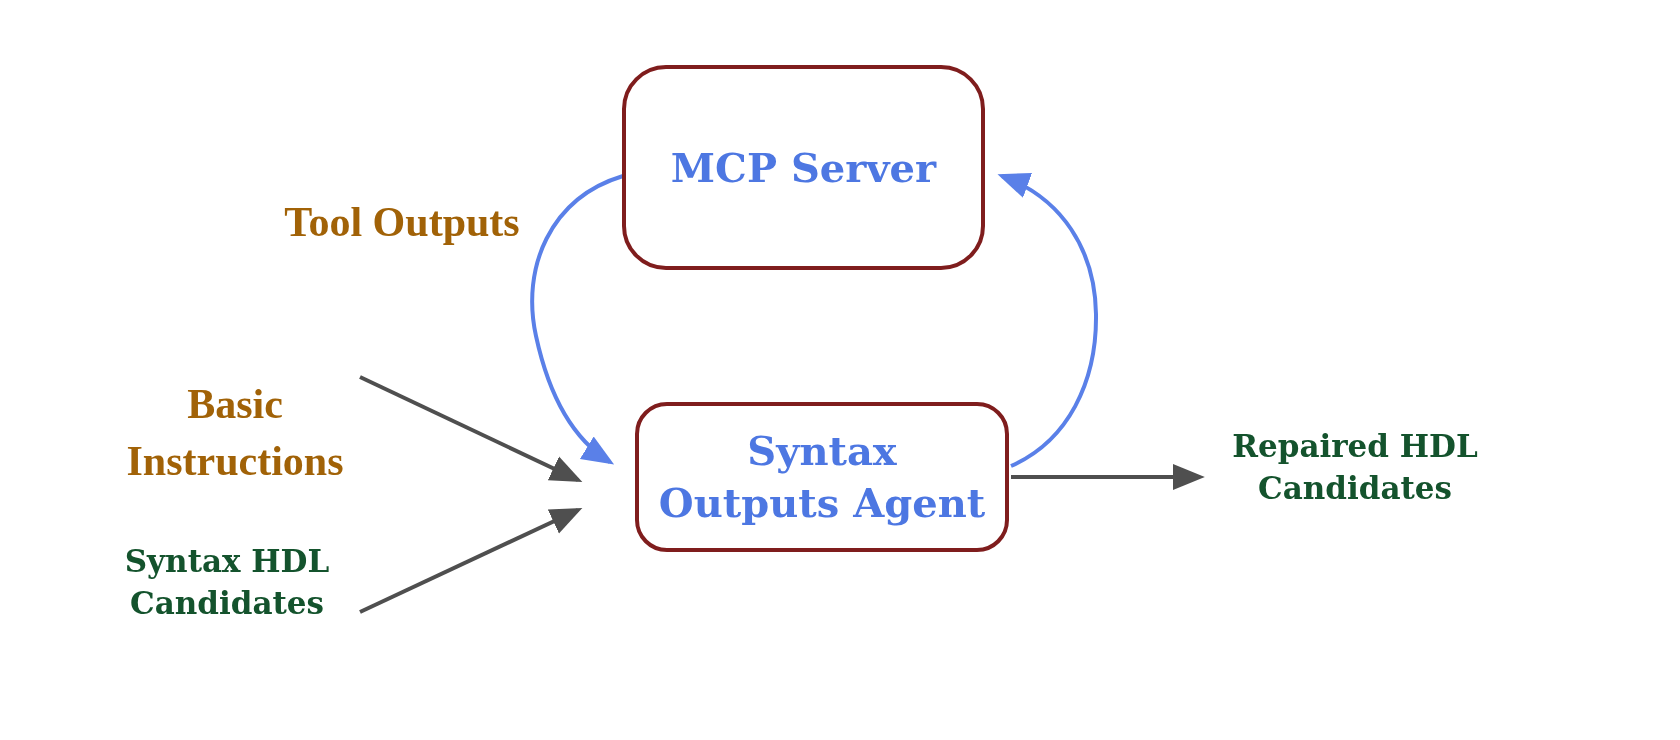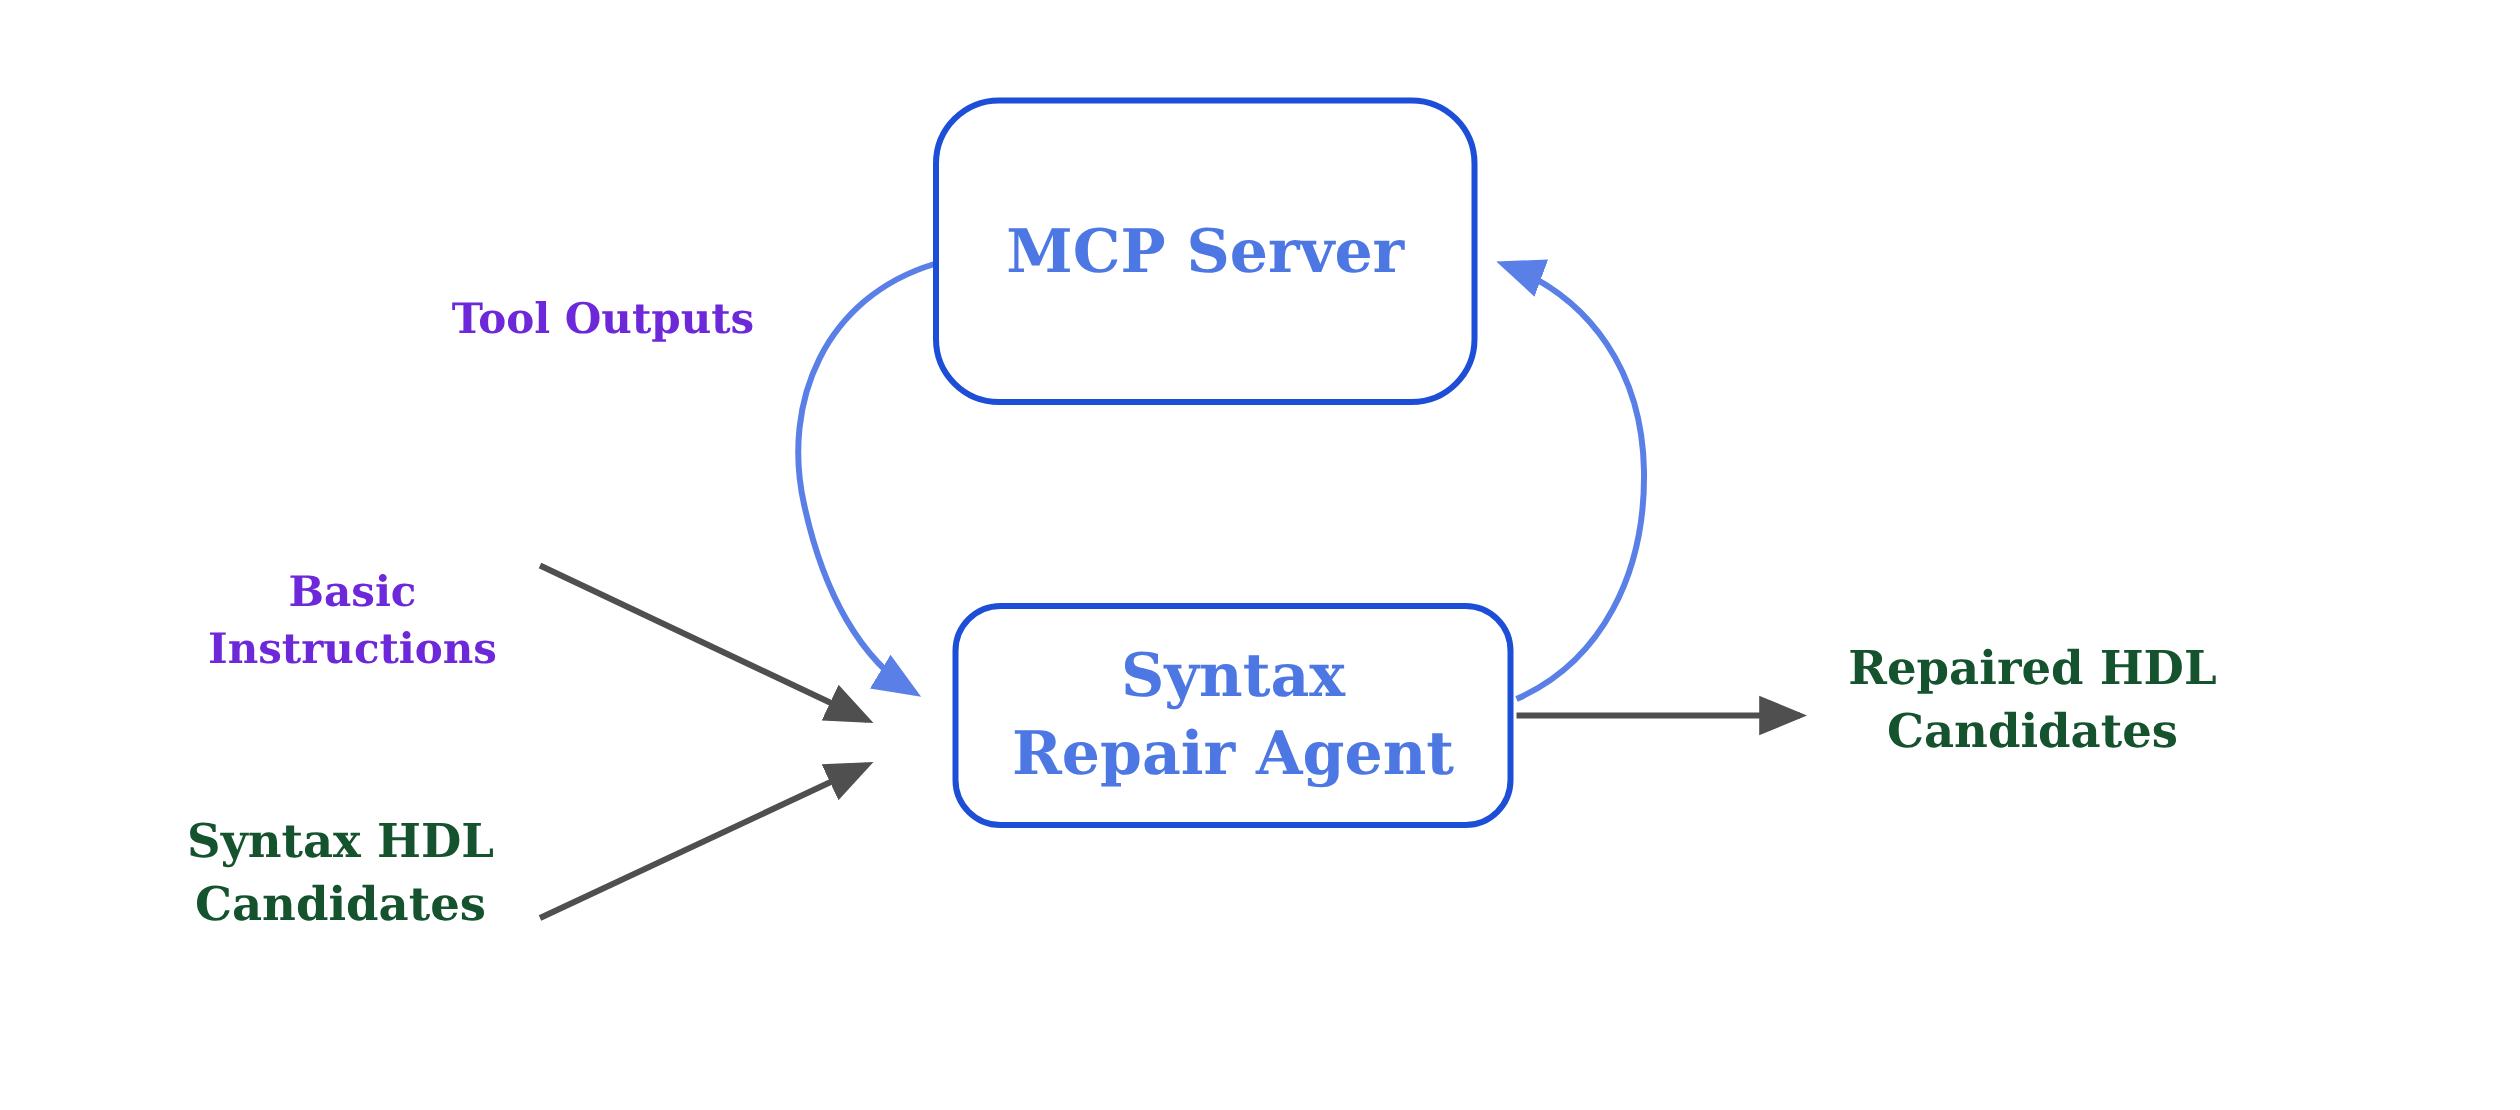--- a/index.html
+++ b/index.html
@@ -18,21 +18,21 @@
   .arrow-layer {
     position: absolute;
     left: 0;
     top: 0;
     width: 1680px;
     height: 740px;
   }
   .node {
     position: absolute;
     background: #ffffff;
-    border: 4px solid #1d4ed8;
+    border: 4px solid #7f1d1d;
     display: flex;
     align-items: center;
     justify-content: center;
     text-align: center;
     box-sizing: border-box;
   }
   .node-mcp {
     left: 622px;
     top: 65px;
     width: 363px;
@@ -48,26 +48,27 @@
   }
   .node-label {
     font-size: 40px;
     font-weight: bold;
     color: #4d77e2;
     line-height: 1.3;
     white-space: pre-line;
   }
   .edge-label {
     position: absolute;
-    font-size: 28px;
+    font-size: 42px;
     font-weight: bold;
-    color: #6d28d9;
+    color: #a16207;
     text-align: center;
     white-space: pre-line;
     line-height: 1.36;
+    font-family: Liberation Serif, serif;
   }
   .label-tool-outputs {
     left: 262px;
     top: 194px;
     width: 280px;
   }
   .label-tool-calls {
     left: 1073px;
     top: 200px;
     width: 240px;
@@ -123,21 +124,21 @@
 
     <path d="M 1011 477 L 1200 477" fill="none" stroke="#4f4f4f" stroke-width="4" marker-end="url(#ah-gray)"></path>
   </svg>
 
   <div class="node node-mcp">
     <span class="node-label">MCP Server</span>
   </div>
 
   <div class="node node-syntax">
     <span class="node-label">Syntax
-Repair Agent</span>
+Outputs Agent</span>
   </div>
 
   <div class="edge-label label-tool-outputs">Tool Outputs</div>
 
 
   <div class="edge-label label-basic-instructions">Basic
 Instructions</div>
 
   <div class="io-label label-initial-hdl">Syntax HDL
 Candidates</div>

